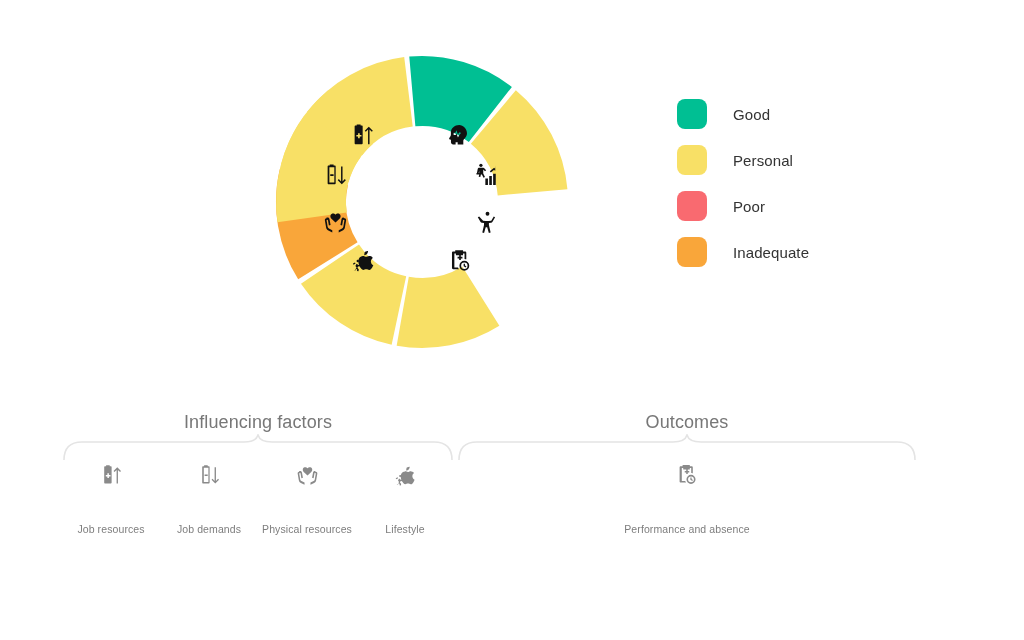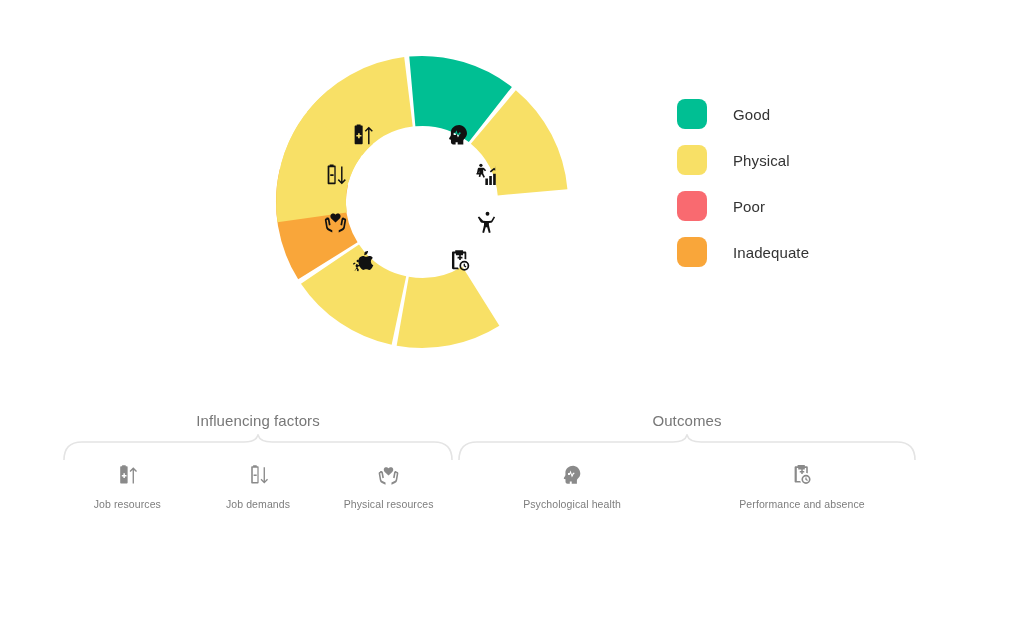--- a/index.html
+++ b/index.html
@@ -25,31 +25,32 @@
   .legend-label{
     margin-left:26px;font-size:15px;color:#333333;
     letter-spacing:.1px;white-space:nowrap;
   }
 
   
   #groups{position:absolute;left:0;top:412px;width:1024px;height:120px;}
   .group{position:absolute;top:0;}
   .group-title{
     position:absolute;top:0;left:0;width:100%;
-    text-align:center;font-size:15px;color:#777777;
+    text-align:center;font-size:18px;color:#777777;
     letter-spacing:.1px;
   }
   .brace{position:absolute;top:22px;left:0;}
   .items{
     position:absolute;top:46px;left:0;width:100%;
     display:flex;justify-content:space-around;align-items:flex-start;
   }
   .item{
     display:flex;flex-direction:column;align-items:center;
     width:120px;
+    gap:25px;
   }
   .item-icon{
     height:34px;display:flex;align-items:center;justify-content:center;
     color:#8a8a8a;
   }
   .item-label{
     margin-top:6px;font-size:10.5px;color:#7d7d7d;
     text-align:center;white-space:nowrap;letter-spacing:.1px;
   }
 
@@ -136,21 +137,21 @@
     </div>
   </div>
 
   <div id="legend">
     <div class="legend-row">
       <div class="legend-swatch" style="background: rgb(0, 191, 147);"></div>
       <div class="legend-label">Good</div>
     </div>
     <div class="legend-row">
       <div class="legend-swatch" style="background: rgb(248, 224, 102);"></div>
-      <div class="legend-label">Physical</div>
+      <div class="legend-label">Personal</div>
     </div>
     <div class="legend-row">
       <div class="legend-swatch" style="background: rgb(249, 106, 112);"></div>
       <div class="legend-label">Poor</div>
     </div>
     <div class="legend-row">
       <div class="legend-swatch" style="background: rgb(249, 166, 58);"></div>
       <div class="legend-label">Inadequate</div>
     </div>
   </div>
@@ -187,37 +188,41 @@
           <div class="item-icon">
             <svg width="25" height="25" viewBox="0 0 24 24" fill="currentColor">
               <path d="M12 5.1c-1.0-1.5-3.6-1.6-4.4.35-.62 1.5.5 3.0 1.55 3.95L12 12.1l2.85-2.7c1.05-.95 2.17-2.45 1.55-3.95C15.6 3.5 13 3.6 12 5.1z"></path>
               <path d="M4.0 8.3c-.95 0-1.6.85-1.45 1.75l1.1 6.4c.2 1.15.95 2.15 2.0 2.65l3.5 1.7v-2.0l-3.0-1.5c-.6-.3-1.0-.85-1.12-1.5l-.95-5.6c-.06-.35.2-.7.56-.72.33-.02.63.22.69.56l.8 4.6 1.5-.5-1.0-5.2c-.15-.75-.8-1.3-1.56-1.3H4.0z"></path>
               <path d="M20.0 8.3c.95 0 1.6.85 1.45 1.75l-1.1 6.4c-.2 1.15-.95 2.15-2.0 2.65l-3.5 1.7v-2.0l3.0-1.5c.6-.3 1.0-.85 1.12-1.5l.95-5.6c.06-.35-.2-.7-.56-.72-.33-.02-.63.22-.69.56l-.8 4.6-1.5-.5 1.0-5.2c.15-.75.8-1.3 1.56-1.3h.07z"></path>
             </svg>
           </div>
           <div class="item-label">Physical resources</div>
         </div>
 
+        <div class="item">
+          <div class="item-icon">
+            <svg width="25" height="25" viewBox="0 0 24 24" fill="currentColor">
+              <path d="M13.0 4.6c1.2-1.0 2.6-1.1 3.0-1.1.05 1.2-.5 2.2-1.0 2.75-.55.6-1.45 1.05-2.3 1.0-.1-1.0.4-2.0.3-2.65z"></path>
+              <path d="M17.3 8.0c-1.3-.08-2.4.72-3.05.72-.66 0-1.65-.7-2.72-.68-1.4.02-2.68.8-3.4 2.05-1.45 2.5-.37 6.2 1.04 8.24.69.99 1.5 2.1 2.58 2.06 1.03-.04 1.42-.66 2.67-.66 1.25 0 1.6.66 2.69.64 1.11-.02 1.81-1.0 2.49-2.0.78-1.14 1.1-2.25 1.12-2.3-.02-.01-2.15-.83-2.17-3.28-.02-2.05 1.67-3.03 1.75-3.08-.96-1.4-2.44-1.56-2.96-1.6z"></path>
+              <path d="M6.9 13.5a1.05 1.05 0 1 0 0-2.1 1.05 1.05 0 0 0 0 2.1z"></path>
+              <path d="M4.3 20.8l1.5-2.6-1.0-1.35 1.05-1.9 1.6 1.1 1.55-.15-.25 1.3-1.55.2-.6 1.05 1.25 1.6-.35 1.6-1.3-.35.2-1.0-.85-1.0-1.0 1.75-1.35-.25z"></path>
+              <path d="M2.6 14.6l1.75-.9.6 1.05-1.75.95-.6-1.1z"></path>
+            </svg>
+          </div>
+          <div class="item-label">Lifestyle</div>
+        </div>
       </div>
     </div>
 
     <div class="group" style="left:457px;width:460px;">
       <div class="group-title">Outcomes</div>
       <svg class="brace" width="460" height="26" viewBox="0 0 460 26">
         <path d="M2 26 Q2 8 20 8 L216 8 Q228 8 230 1 Q232 8 244 8 L440 8 Q458 8 458 26" fill="none" stroke="#E4E4E4" stroke-width="1.6" stroke-linecap="round"></path>
       </svg>
       <div class="items">
-        <div class="item">
-          <div class="item-icon">
-            <svg width="24" height="24" viewBox="0 0 24 24" fill="currentColor">
-              <path d="M13.1 2.7C8.9 2.7 5.4 5.6 5.4 9.7c0 1.6.3 2.4-.5 3.6l-.95 1.4c-.35.5-.1 1.2.5 1.35l1.05.28v2.45c0 1.1.9 2.0 2.0 2.0h2.3v-2.2h1.9v2.2h5.2v-3.3c0-.9.45-1.6 1.25-2.3 1.35-1.2 2.15-2.85 2.15-4.75 0-4.1-3.5-7.7-7.2-7.7zM8.0 9.9h1.6l.9-2.3 1.5 4.2 1.0-2.0h1.35v1.25h-.6l-1.8 3.35-1.45-4.05-.65 1.55H8.0V9.9z"></path>
-            </svg>
-          </div>
-          <div class="item-label">Psychological health</div>
-        </div>
 
 
 
         <div class="item">
           <div class="item-icon">
             <svg width="24" height="24" viewBox="0 0 24 24" fill="currentColor">
               <path d="M9.2 2.0h5.6v1.3h1.9c.6 0 1.1.5 1.1 1.1v6.0c-.5-.2-1.0-.3-1.6-.35V5.0h-1.4v1.6H8.2V5.0H6.8v13.0h3.4c.2.58.5 1.1.86 1.55H5.7c-.6 0-1.1-.5-1.1-1.1V4.4c0-.6.5-1.1 1.1-1.1h1.9V2.0h1.6zM11.25 6.6h1.5V8.1h1.5v1.5h-1.5v1.5h-1.5V9.6h-1.5V8.1h1.5V6.6z"></path>
               <path d="M16.0 11.8a4.55 4.55 0 1 0 0 9.1 4.55 4.55 0 0 0 0-9.1zm0 1.6a2.95 2.95 0 1 1 0 5.9 2.95 2.95 0 0 1 0-5.9zm-.65 1.1v2.25l1.95 1.15.6-1.0-1.3-.78v-1.62h-1.25z"></path>
             </svg>
           </div>

